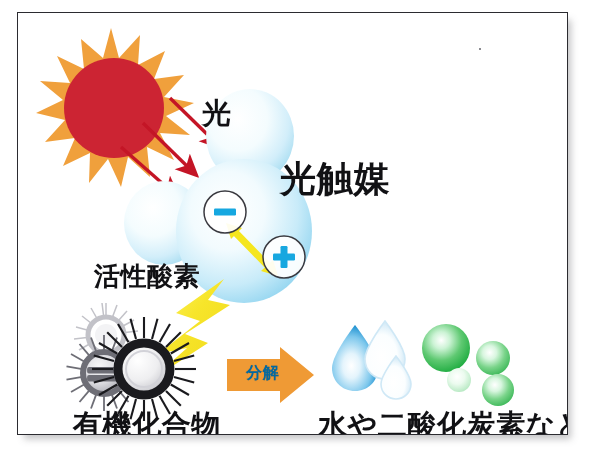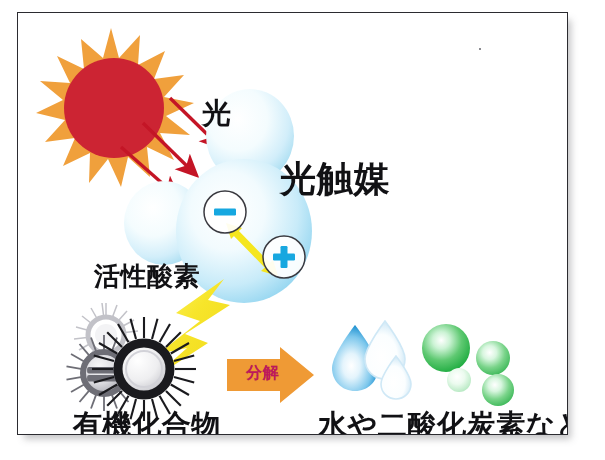--- a/index.html
+++ b/index.html
@@ -50,21 +50,21 @@
   #label-organic    { left: 55px;  top: 398px; font-size: 29px; }
   #label-products   { left: 300px; top: 398px; font-size: 29px; }
 
   
   #label-decompose {
     position: absolute;
     left: 228px;
     top: 352px;
     font-size: 16px;
     font-weight: 700;
-    color: #be185d;
+    color: #0369a1;
     font-family: "DejaVu Sans", "Liberation Sans", sans-serif;
     letter-spacing: 0.04em;
     line-height: 1;
     text-shadow: 0 0 1px rgba(0,0,0,0.18);
   }
 
   
   svg.layer {
     position: absolute;
     left: 0; top: 0;

